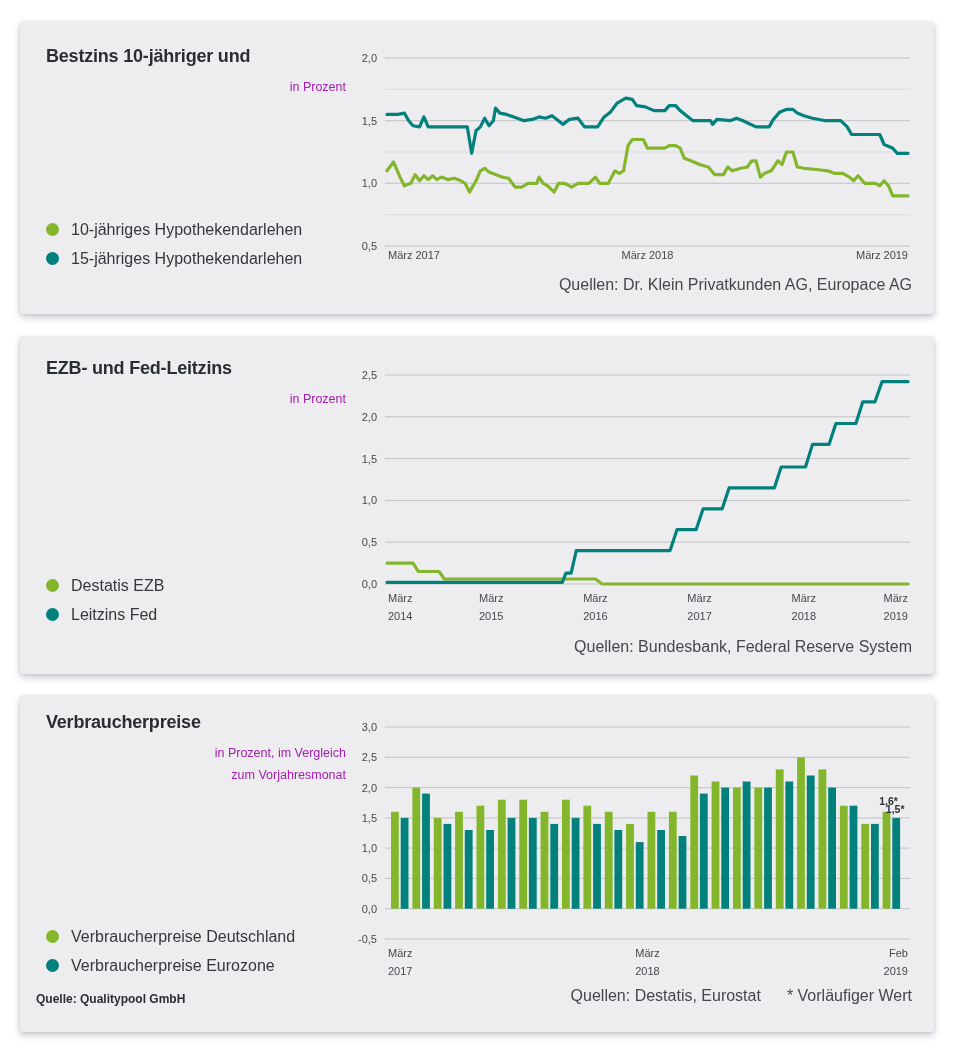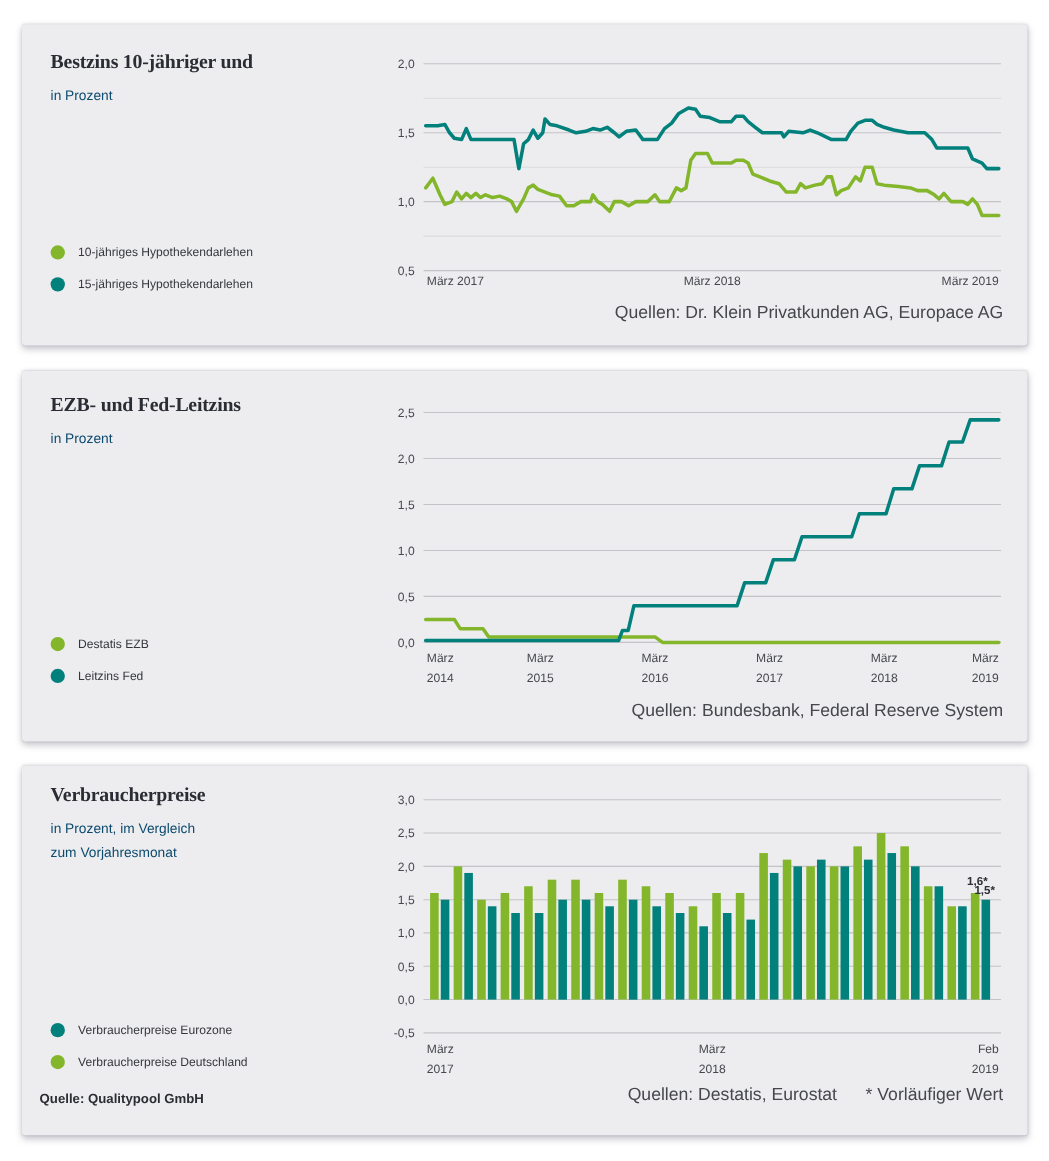--- a/index.html
+++ b/index.html
@@ -15,30 +15,30 @@
     box-shadow:0 3px 7px rgba(110,110,130,.40), 0 0 2px rgba(140,140,155,.30);
   }
   #panel1{top:22px;height:292px;}
   #panel2{top:337px;height:337px;}
   #panel3{top:696px;height:336px;}
 
   .left-col{position:absolute;left:26px;top:0;width:300px;}
   #panel1 .left-col{padding-top:22px;}
   #panel2 .left-col{padding-top:19px;}
   #panel3 .left-col{padding-top:14px;}
-  .title{margin:0;font-size:18px;line-height:25px;font-weight:bold;letter-spacing:-.2px;color:#2b2d35;font-family:Liberation Serif, serif;}
-  .subtitle{margin:7px 0 0 0;font-size:12.5px;line-height:22px;color:#0c4a6e;}
+  .title{margin:0;font-size:18px;line-height:25px;font-weight:bold;letter-spacing:-.2px;color:#2b2d35;}
+  .subtitle{margin:7px 0 0 0;font-size:12.5px;line-height:22px;color:#a21caf;text-align:right;}
 
   .legend{position:absolute;left:26px;}
   #panel1 .legend{top:193px;}
   #panel2 .legend{top:234px;}
   #panel3 .legend{top:226px;}
   .legend-row{display:flex;align-items:center;height:29px;}
   .dot{width:13px;height:13px;border-radius:50%;margin-right:12px;flex:0 0 auto;}
-  .legend-label{font-size:11px;color:#35373d;}
+  .legend-label{font-size:16px;color:#35373d;}
 
   .chart{position:absolute;left:330px;width:584px;}
   #chart0{top:28px;}
   #chart1{top:20px;}
   #chart2{top:18px;}
 
   .source{position:absolute;right:22px;font-size:16px;color:#45474d;}
   #panel1 .source{bottom:20px;}
   #panel2 .source{bottom:18px;}
   #panel3 .source-right{position:absolute;right:22px;bottom:27px;display:flex;gap:26px;font-size:16px;color:#45474d;}
@@ -126,26 +126,26 @@
   <div class="source">Quellen: Bundesbank, Federal Reserve System</div>
 </section>
 
 <section class="panel" id="panel3">
   <div class="left-col">
     <h2 class="title"><span>Verbraucherpreise</span><br></h2>
     <p class="subtitle"><span>in Prozent, im Vergleich</span><br><span>zum Vorjahresmonat</span></p>
   </div>
   <div class="legend">
     <div class="legend-row">
+      <span class="dot" style="background-color: rgb(132, 182, 44);"></span>
+      <span class="legend-label">Verbraucherpreise Deutschland</span>
+    </div>
+    <div class="legend-row">
       <span class="dot" style="background-color: rgb(2, 128, 124);"></span>
       <span class="legend-label">Verbraucherpreise Eurozone</span>
-    </div>
-    <div class="legend-row">
-      <span class="dot" style="background-color: rgb(132, 182, 44);"></span>
-      <span class="legend-label">Verbraucherpreise Deutschland</span>
     </div>
   </div>
   <div class="chart" id="chart2"><svg width="584" height="268" viewBox="0 0 584 268">
         <line x1="35" x2="560" y1="225.0" y2="225.0" stroke="#c3c3c8" stroke-width="1"></line>
         <line x1="35" x2="560" y1="194.7" y2="194.7" stroke="#c3c3c8" stroke-width="1"></line>
         <line x1="35" x2="560" y1="164.4" y2="164.4" stroke="#c3c3c8" stroke-width="1"></line>
         <line x1="35" x2="560" y1="134.1" y2="134.1" stroke="#c3c3c8" stroke-width="1"></line>
         <line x1="35" x2="560" y1="103.9" y2="103.9" stroke="#c3c3c8" stroke-width="1"></line>
         <line x1="35" x2="560" y1="73.6" y2="73.6" stroke="#c3c3c8" stroke-width="1"></line>
         <line x1="35" x2="560" y1="43.3" y2="43.3" stroke="#c3c3c8" stroke-width="1"></line>

